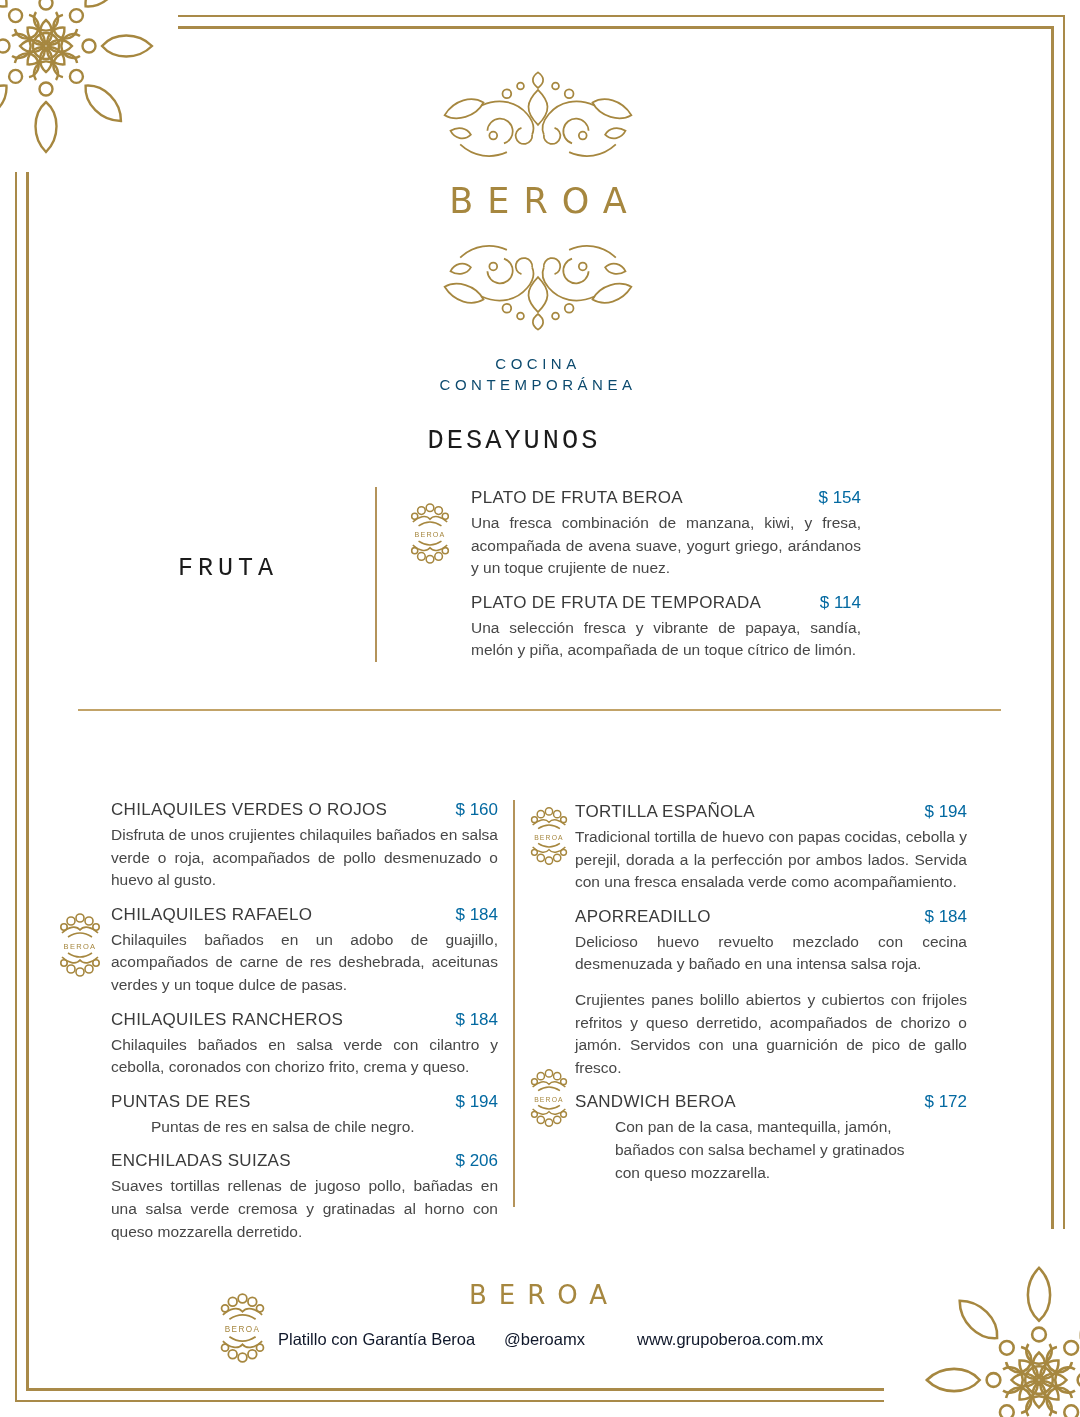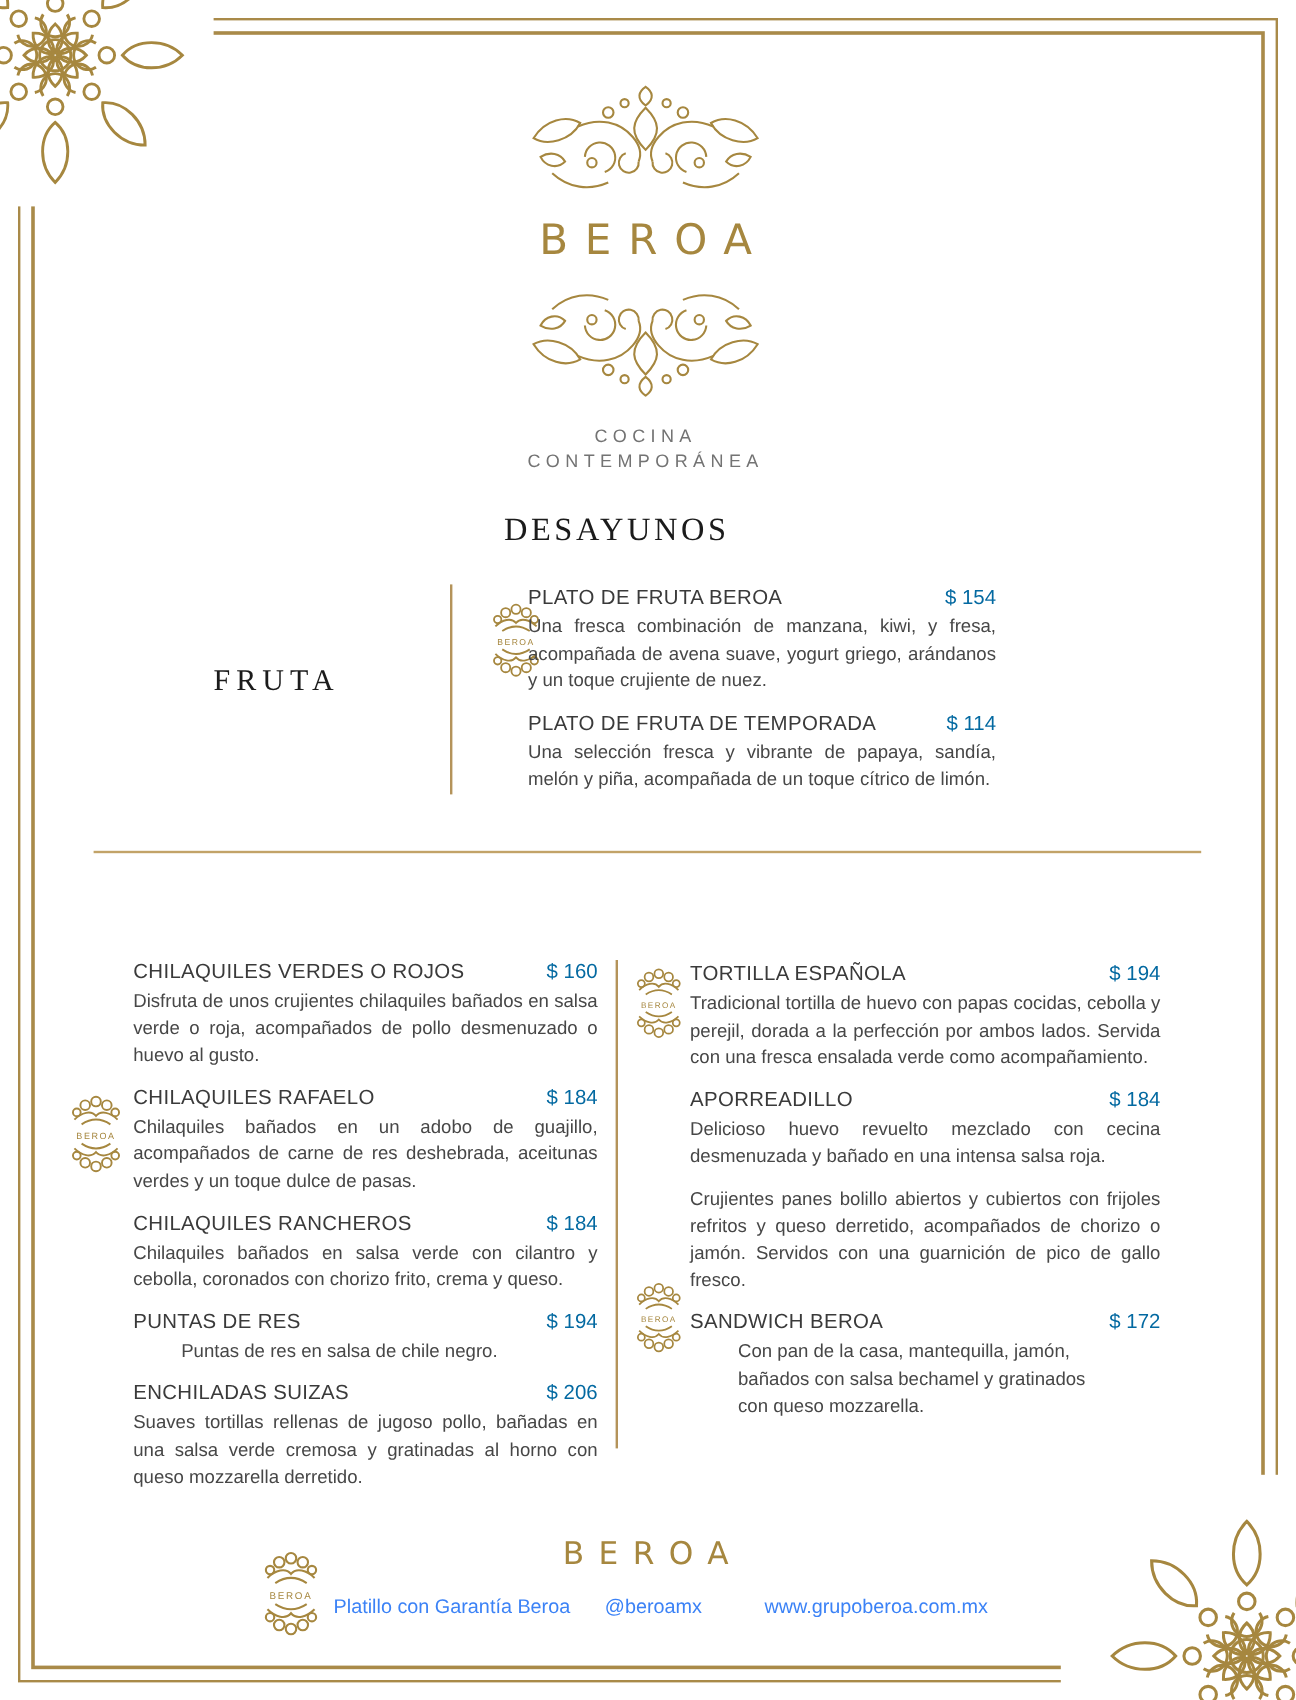--- a/index.html
+++ b/index.html
@@ -14,37 +14,37 @@
   .mandala{position:absolute;}
   .mandala.tl{left:-74px;top:-74px;width:240px;height:240px;}
   .mandala.br{right:-86px;bottom:-90px;width:254px;height:254px;}
   
   .logo{position:absolute;left:538px;top:64px;transform:translateX(-50%);
         display:flex;flex-direction:column;align-items:center;}
   .flourish{width:214px;height:114px;}
   .flourish.flipped{transform:scaleY(-1);}
   .wordmark{font-family:"DejaVu Sans",sans-serif;font-size:35px;letter-spacing:14px;
             padding-left:14px;color:#A6873F;margin:3px 0;}
-  .tagline{margin-top:15px;text-align:center;color:#737373;font-size:15px;
+  .tagline{margin-top:15px;text-align:center;color:#0c4a6e;font-size:15px;
            letter-spacing:4.5px;line-height:21px;}
   
-  .heading{font-family:Liberation Serif, serif;font-weight:400;color:#1b1b1b;margin:0;}
+  .heading{font-family:Liberation Mono, monospace;font-weight:400;color:#1b1b1b;margin:0;}
   .h-desayunos{position:absolute;top:426px;left:514px;transform:translateX(-50%);
                font-size:27px;letter-spacing:3px;white-space:nowrap;}
   .h-plato{position:absolute;top:748px;left:514px;transform:translateX(-50%);
            font-size:27px;letter-spacing:3px;white-space:nowrap;}
   .fruta-label{position:absolute;top:554px;left:178px;font-size:25px;letter-spacing:5px;}
   
   .vline{position:absolute;width:2px;background:#B4935A;}
   .vl-fruta{left:375px;top:487px;height:175px;}
   .vl-center{left:513px;top:800px;height:407px;}
   .hr-gold{position:absolute;left:78px;top:709px;width:923px;height:2px;background:#C2A368;}
   
   .col{position:absolute;}
-  .col-fruta{left:440px;top:488px;width:390px;}
+  .col-fruta{left:471px;top:488px;width:390px;}
   .col-left{left:111px;top:800px;width:387px;}
   .col-right{left:575px;top:802px;width:392px;}
   .item{margin-bottom:13px;}
   .item-head{display:flex;justify-content:space-between;align-items:baseline;margin-bottom:4px;}
   .item-name{font-size:17px;color:#3a3a3a;letter-spacing:0.3px;}
   .item-price{font-size:17px;color:#0369a1;white-space:nowrap;}
   .item-desc{margin:0;font-size:15.5px;line-height:22.6px;color:#474747;text-align:justify;}
   .item-desc.narrow{text-align:left;width:79%;margin-left:40px;}
   
   .badge{position:absolute;}
@@ -52,21 +52,21 @@
   #b-rafaelo{left:56px;top:912px;width:48px;height:66px;}
   #b-tortilla{left:527px;top:806px;width:44px;height:60px;}
   #b-sandwich{left:527px;top:1068px;width:44px;height:60px;}
   #b-footer{left:216px;top:1292px;width:53px;height:72px;}
   .badge-label{font-family:"Liberation Sans",sans-serif;font-size:7.5px;letter-spacing:1.3px;
                fill:#A6873F;text-anchor:middle;}
   
   .f-wordmark{position:absolute;left:538px;top:1280px;transform:translateX(-50%);
               font-family:"DejaVu Sans",sans-serif;font-size:26px;letter-spacing:12px;
               padding-left:12px;color:#A6873F;white-space:nowrap;}
-  .f-text{position:absolute;font-size:16.5px;color:#3b82f6;white-space:nowrap;}
+  .f-text{position:absolute;font-size:16.5px;color:#0f172a;white-space:nowrap;}
   #f-guarantee{left:278px;top:1330px;}
   #f-social{left:504px;top:1330px;}
   #f-web{left:637px;top:1330px;}
   .defs-holder{position:absolute;width:0;height:0;overflow:hidden;}
 </style>
 </head>
 <body>
 
 <svg class="defs-holder" aria-hidden="true">
   <defs>

